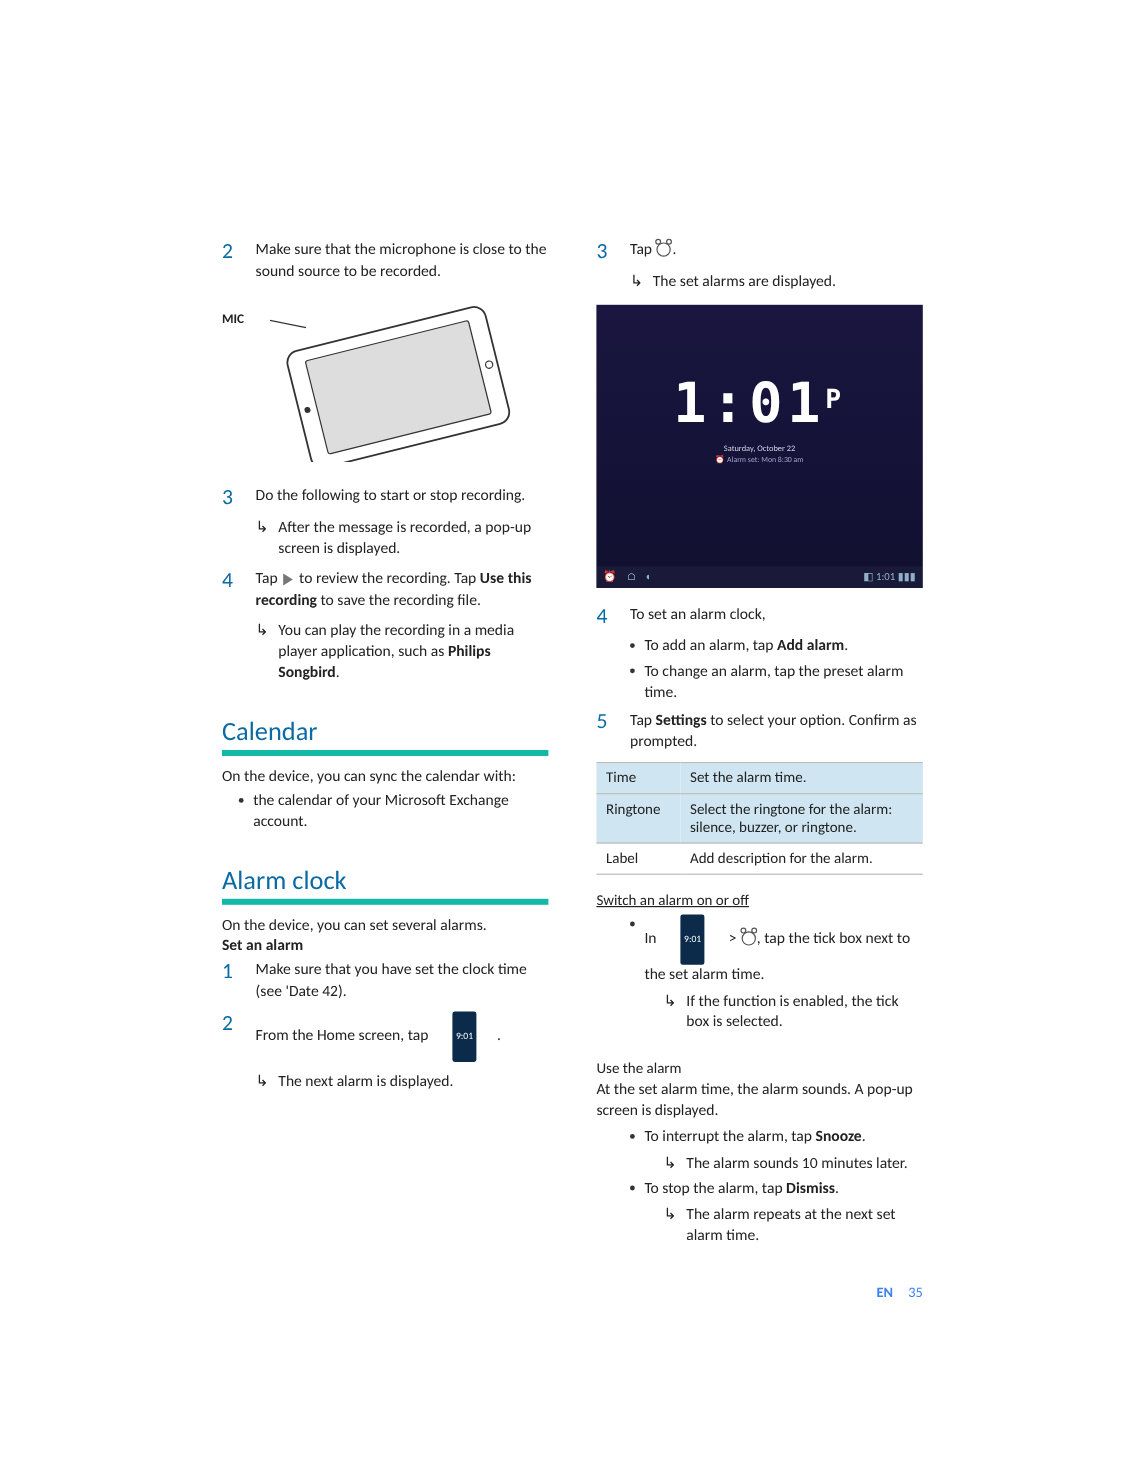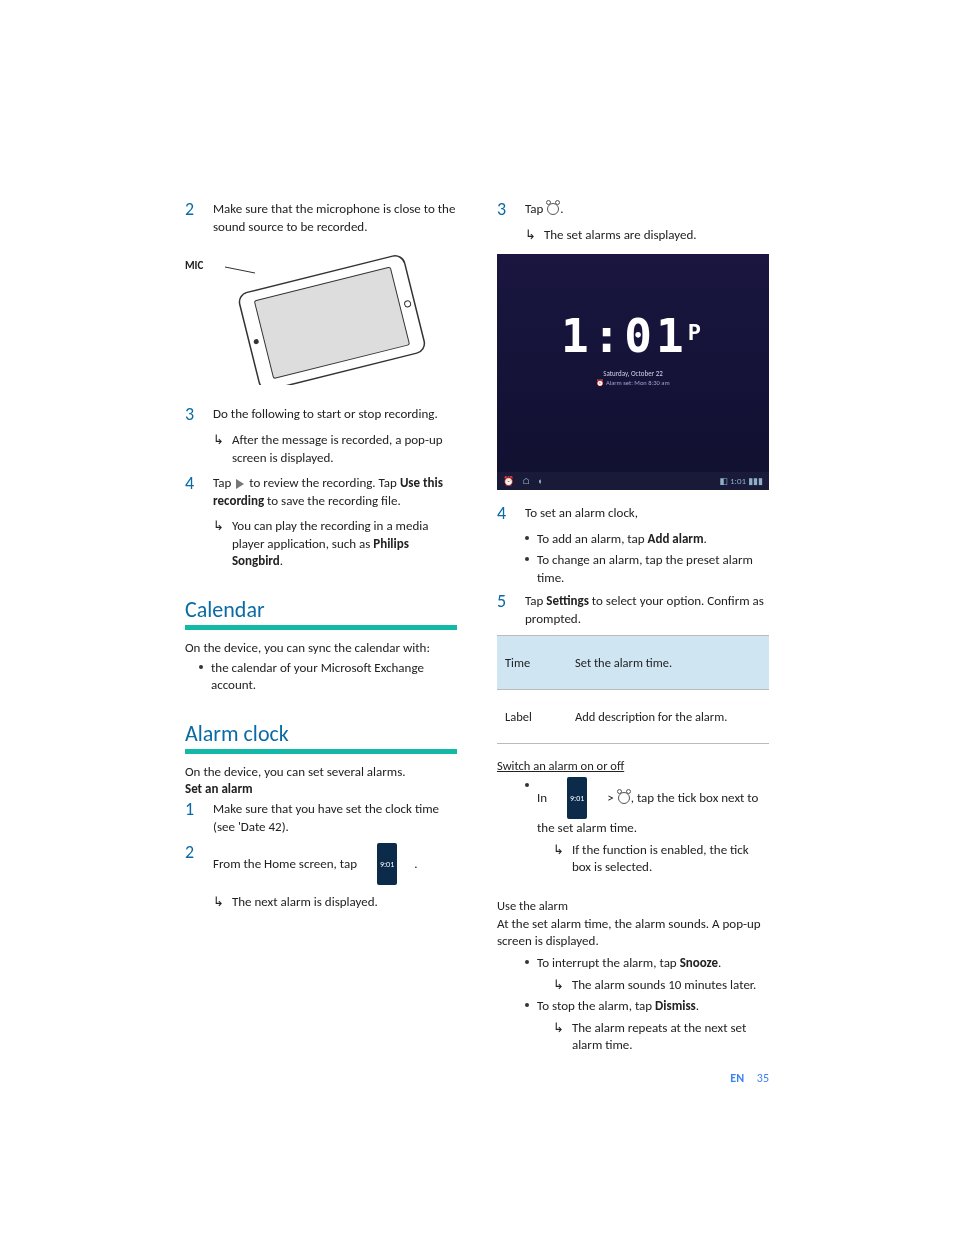--- a/index.html
+++ b/index.html
@@ -95,21 +95,21 @@
   .clock-p { font-size:22px; vertical-align:12px; }
   .clock-date { color:#cfd0e8; font-size:7px; position:absolute; top:115px; width:100%; text-align:center;}
   .clock-alarm { color:#9fa0c8; font-size:6.5px; position:absolute; top:125px; width:100%; text-align:center;}
   .clock-bar { position:absolute; bottom:0; left:0; right:0; height:18px;
     background: rgba(255,255,255,0.04); display:flex; justify-content:space-between;
     align-items:center; padding:0 6px; color:#8fb0c8; font-size:9px;}
   .clock-bar .icons span { margin-right:8px; }
   .opt-table { width:100%; border-collapse: collapse; margin: 8px 0 14px;}
   .opt-table tr { }
   .opt-table tr.hl td { background:#cfe6f2; }
-  .opt-table td { padding:19px 8px; font-size:12.5px; vertical-align:top;
+  .opt-table td { padding:5px 8px; font-size:12.5px; vertical-align:top;
     border-top:1px solid #bbb;}
   .opt-table tr:last-child td { border-bottom:1px solid #bbb; }
   .opt-table td:first-child { width: 70px; }
   .u { text-decoration: underline; text-decoration-thickness:1px;}
   .alarm-ico {
     display:inline-block; width:12px; height:12px; border:1.3px solid #555;
     border-radius:50%; position:relative; vertical-align:-2px; margin:0 1px;
     background:#fff;
   }
   .alarm-ico::before, .alarm-ico::after {
@@ -257,20 +257,24 @@
         <span>Tap </span><span class="bold">Settings</span><span> to select your option. Confirm as prompted.</span>
       </div>
     </div>
 
     <table class="opt-table">
       <tbody>
           <tr class="hl">
         <td>Time</td>
         <td>Set the alarm time.</td>
       </tr>
+      <tr class="hl">
+        <td>Ringtone</td>
+        <td>Select the ringtone for the alarm: silence, buzzer, or ringtone.</td>
+      </tr>
       <tr>
         <td>Label</td>
         <td>Add description for the alarm.</td>
       </tr>
     </tbody>
       </table>
 
     <div class="subhead u">Switch an alarm on or off</div>
     <div class="sub-item">
       <span class="bullet"></span>

